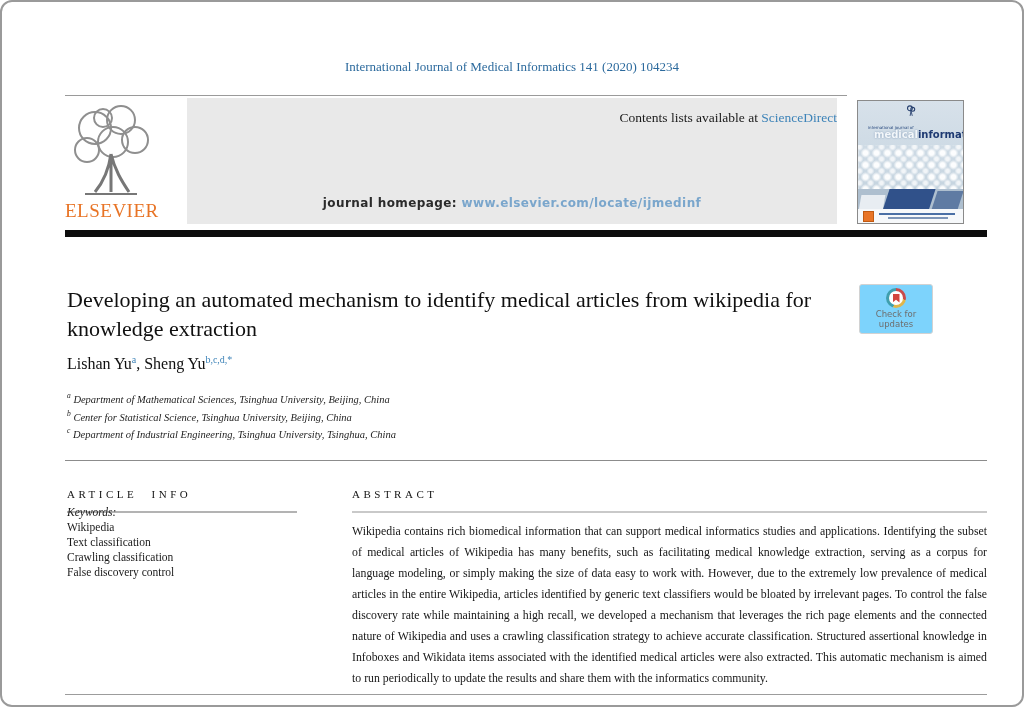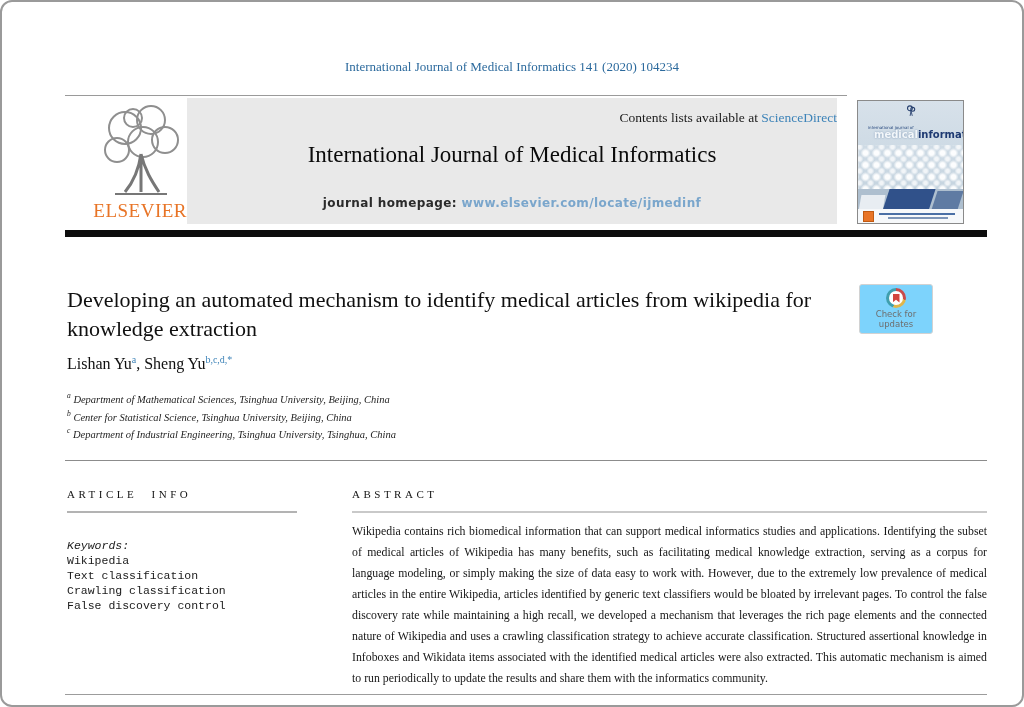--- a/index.html
+++ b/index.html
@@ -15,21 +15,21 @@
   .hdr-topline{top:93px;left:63px;width:782px;height:1px;background:#9a9a9a;}
   .band{top:96px;left:185px;width:650px;height:126px;background:#e9e9e9;}
   .contents-line{top:12px;left:0;width:100%;text-align:right;font-size:13.5px;color:#1a1a1a;}
   .link-blue{color:#3d83b8;text-decoration:none;cursor:pointer;}
   .journal-title{top:44px;left:0;width:100%;text-align:center;font-size:23px;color:#0a0a0a;}
   .homepage-line{top:98px;left:0;width:100%;text-align:center;
     font-family:"DejaVu Sans","Liberation Sans",sans-serif;font-size:12px;letter-spacing:.4px;
     font-weight:600;color:#2b2b2b;}
   .homepage-line .link-soft{color:#7aa6cc;font-weight:600;text-decoration:none;cursor:pointer;text-align:center;}
   
-  .elsevier-box{top:96px;left:63px;width:122px;height:126px;background:#fff;text-align:right;}
+  .elsevier-box{top:96px;left:63px;width:122px;height:126px;background:#fff;text-align:left;}
   .elsevier-text{position:absolute;bottom:2px;left:0;width:100%;
     font-size:19px;color:#e87426;letter-spacing:.5px;}
   
   .cover{top:98px;left:855px;width:107px;height:124px;border:1px solid #8a8a8a;box-sizing:border-box;
     background:linear-gradient(180deg,#d7e1ea 0%,#c9d7e2 60%,#bccbd8 100%);overflow:hidden;}
   .cover-tree{position:absolute;top:3px;left:50%;transform:translateX(-50%);}
   .cover-smalltitle{position:absolute;top:24px;left:10px;font-family:"DejaVu Sans",sans-serif;
     font-size:4px;color:#23457a;}
   .cover-title{position:absolute;top:28px;left:16px;font-family:"DejaVu Sans",sans-serif;
     font-size:10px;font-weight:bold;white-space:nowrap;}
@@ -65,21 +65,21 @@
   .badge-inner{width:14px;height:14px;border-radius:50%;background:#fff;
     display:flex;align-items:center;justify-content:center;}
   .badge-mark{width:7px;height:9px;background:#d2453e;
     clip-path:polygon(0 0,100% 0,100% 100%,50% 70%,0 100%);}
   .badge-label{font-family:"DejaVu Sans",sans-serif;font-size:8.5px;line-height:10px;color:#6e6e6e;margin-top:1px;}
   
   .rule-full{left:63px;width:922px;height:1px;background:#8c8c8c;}
   .sec-heading{font-size:11px;letter-spacing:3.5px;word-spacing:8px;color:#141414;}
   .rule-info{top:509px;left:65px;width:230px;height:2px;background:#b3b3b3;}
   .rule-abs{top:509px;left:350px;width:635px;height:2px;background:#c9c9c9;}
-  .keywords{top:536px;left:65px;font-size:11.5px;line-height:15px;color:#1a1a1a;font-family:Liberation Mono, monospace;}
+  .keywords{top:503px;left:65px;font-size:11.5px;line-height:15px;color:#1a1a1a;}
   .kw-label{font-style:italic;}
   .abstract{top:519px;left:350px;width:635px;font-size:11.8px;line-height:21px;
     text-align:justify;color:#161616;}
   .rule-bottom{top:692px;left:63px;width:922px;height:1px;background:#9c9c9c;}
 </style>
 </head>
 <body>
 
 <div class="page">
 
@@ -100,21 +100,20 @@
       <path d="M46 52 C44 66 40 78 30 90 M46 52 C50 68 56 78 64 90 M46 52 L46 90" stroke="#777" stroke-width="3" fill="none"></path>
       <path d="M20 92 h52" stroke="#777" stroke-width="2"></path>
     </svg>
     <div class="elsevier-text">ELSEVIER</div>
   </div>
 
   <div class="abs band">
     <div class="abs contents-line">
       <span>Contents lists available at </span><span class="link-blue">ScienceDirect</span>
     </div>
-    <div class="abs journal-title">International Journal of Medical Informatics</div>
     <div class="abs homepage-line">
       <span>journal homepage: </span><span class="link-soft">www.elsevier.com/locate/ijmedinf</span>
     </div>
   </div>
 
   <div class="abs cover">
     <svg class="cover-tree" width="10" height="14" viewBox="0 0 92 110">
       <g fill="none" stroke="#27406f" stroke-width="10">
         <circle cx="36" cy="30" r="22"></circle>
           <circle cx="62" cy="40" r="18"></circle>

